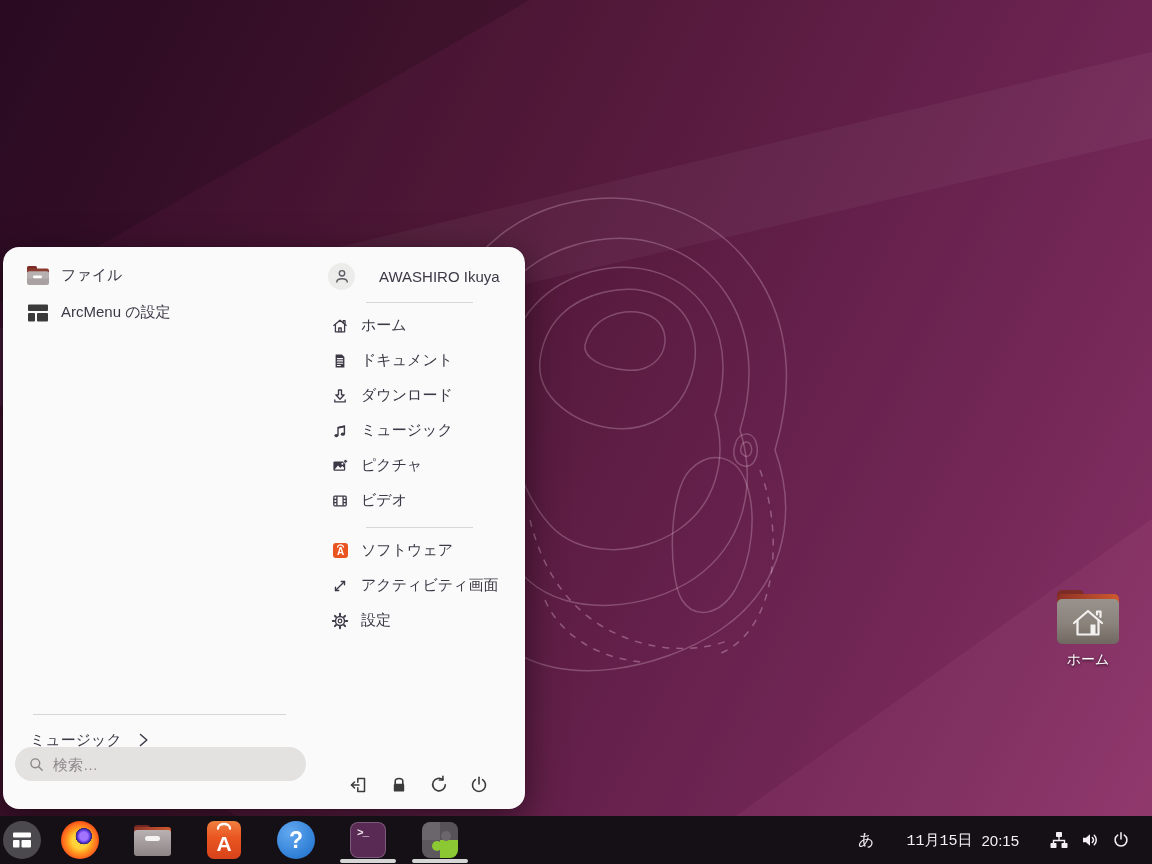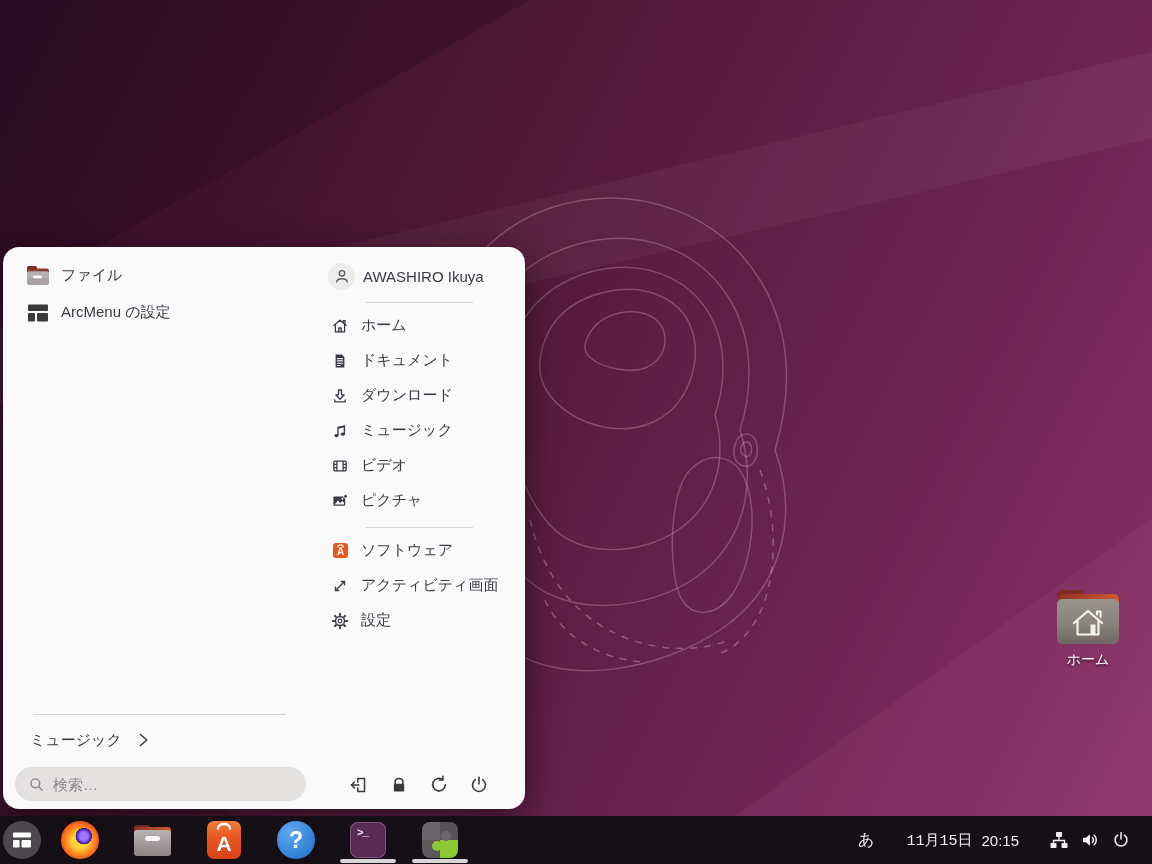--- a/index.html
+++ b/index.html
@@ -32,32 +32,32 @@
   
   .arcmenu { position:absolute; left:3px; top:247px; width:522px; height:562px;
     background:#fafafa; border-radius:16px; box-shadow:0 10px 36px rgba(0,0,0,.5), 0 0 0 1px rgba(0,0,0,.05);
     color:#3d3846; }
 
   .menu-left { position:absolute; left:14px; top:10px; width:296px; }
   .quick-item { display:flex; align-items:center; gap:11px; height:37px; padding:0 9px; border-radius:8px; cursor:pointer; }
   .quick-item .qlabel { font-size:15px; }
 
   .menu-right { position:absolute; left:320px; top:12px; width:196px; }
-  .user-row { display:flex; align-items:center; gap:8px; height:34px; padding-left:5px; cursor:pointer; border-radius:8px; }
+  .user-row { display:flex; align-items:center; gap:24px; height:34px; padding-left:5px; cursor:pointer; border-radius:8px; }
   .avatar { width:27px; height:27px; border-radius:50%; background:#ececeb; display:flex; align-items:center; justify-content:center; }
   .user-name { font-size:15px; }
   .sep-right { border:0; border-top:1px solid #d8d5d3; margin:9px 0 5px 43px; width:107px; }
   .place-row { display:flex; align-items:center; gap:12px; height:35px; padding-left:8px; border-radius:8px; cursor:pointer; font-size:15px; }
   .irow { width:18px; height:18px; display:flex; align-items:center; justify-content:center; flex:none; }
 
   .sep-bottom { position:absolute; left:30px; top:467px; width:253px; border:0; border-top:1px solid #d8d5d3; }
   .all-apps { position:absolute; left:23px; top:478px; height:30px; display:flex; align-items:center; gap:15px;
     font-size:15px; cursor:pointer; padding:0 4px; border-radius:6px; }
 
-  .search-row { position:absolute; left:12px; top:520px; }
+  .search-row { position:absolute; left:12px; top:500px; }
   .search-pill { width:291px; height:34px; border-radius:17px; background:#e4e1e1; display:flex; align-items:center; gap:8px; padding:0 13px; }
   .search-pill input { flex:1; border:none; outline:none; background:transparent; font-size:15px; color:#3d3846;
     font-family:"Liberation Sans","DejaVu Sans",sans-serif; }
   .search-pill input::placeholder { color:#8e8a8d; }
 
   .session-buttons { position:absolute; left:342px; top:524px; display:flex; gap:12px; }
   .sbtn { width:28px; height:28px; border-radius:6px; display:flex; align-items:center; justify-content:center; cursor:pointer; }
 
   
   .taskbar { position:absolute; left:0; bottom:0; width:1152px; height:48px; background:#141016; display:flex; align-items:center; }
@@ -220,43 +220,43 @@
             <path d="M7 4.9 L13.4 3.5 V5.3 L7 6.7 Z" fill="#3d3846"></path>
             <ellipse cx="5.4" cy="13.6" rx="2" ry="1.6" fill="#3d3846"></ellipse>
             <ellipse cx="11.8" cy="12.2" rx="2" ry="1.6" fill="#3d3846"></ellipse>
           </svg>
         </span>
         <span>ミュージック</span>
       </div>
 
       <div class="place-row">
         <span class="irow">
+          <svg width="18" height="18" viewBox="0 0 18 18">
+            <rect x="2.4" y="4.4" width="11.8" height="9.4" rx="1.2" fill="#3d3846"></rect>
+            <path d="M3.6 12.5 L7 8.4 L9.3 10.9 L11.3 9 L13 10.8 V12.5 Z" fill="#fafafa"></path>
+            <circle cx="11.4" cy="6.7" r="1" fill="#fafafa"></circle>
+            <circle cx="14.5" cy="4.3" r="1.9" fill="#3d3846" stroke="#fafafa" stroke-width="1"></circle>
+          </svg>
+        </span>
+        <span>ピクチャ</span>
+      </div>
+
+      <div class="place-row">
+        <span class="irow">
           <svg width="18" height="18" viewBox="0 0 18 18" fill="none" stroke="#3d3846" stroke-width="1.3">
             <rect x="2.8" y="4.2" width="12.4" height="9.6" rx="1"></rect>
             <path d="M5.9 4.2 V13.8"></path>
               <path d="M12.1 4.2 V13.8"></path>
             <path d="M2.8 7.4 H5.9"></path>
               <path d="M2.8 10.6 H5.9"></path>
             <path d="M12.1 7.4 H15.2"></path>
               <path d="M12.1 10.6 H15.2"></path>
           </svg>
         </span>
         <span>ビデオ</span>
-      </div>
-
-      <div class="place-row">
-        <span class="irow">
-          <svg width="18" height="18" viewBox="0 0 18 18">
-            <rect x="2.4" y="4.4" width="11.8" height="9.4" rx="1.2" fill="#3d3846"></rect>
-            <path d="M3.6 12.5 L7 8.4 L9.3 10.9 L11.3 9 L13 10.8 V12.5 Z" fill="#fafafa"></path>
-            <circle cx="11.4" cy="6.7" r="1" fill="#fafafa"></circle>
-            <circle cx="14.5" cy="4.3" r="1.9" fill="#3d3846" stroke="#fafafa" stroke-width="1"></circle>
-          </svg>
-        </span>
-        <span>ピクチャ</span>
       </div>
 
       <hr class="sep-right">
 
       <div class="place-row">
         <span class="irow">
           <svg width="17" height="17" viewBox="0 0 17 17">
             <rect x="1" y="1" width="15" height="15" rx="3" fill="#e95420"></rect>
             <path d="M5.6 5 C5.6 2.2 11.4 2.2 11.4 5" fill="none" stroke="#ffffff" stroke-width="1.3" stroke-linecap="round"></path>
             <text x="8.5" y="13.2" text-anchor="middle" font-size="10" font-weight="bold" fill="#ffffff" font-family="Liberation Sans, DejaVu Sans, sans-serif">A</text>

